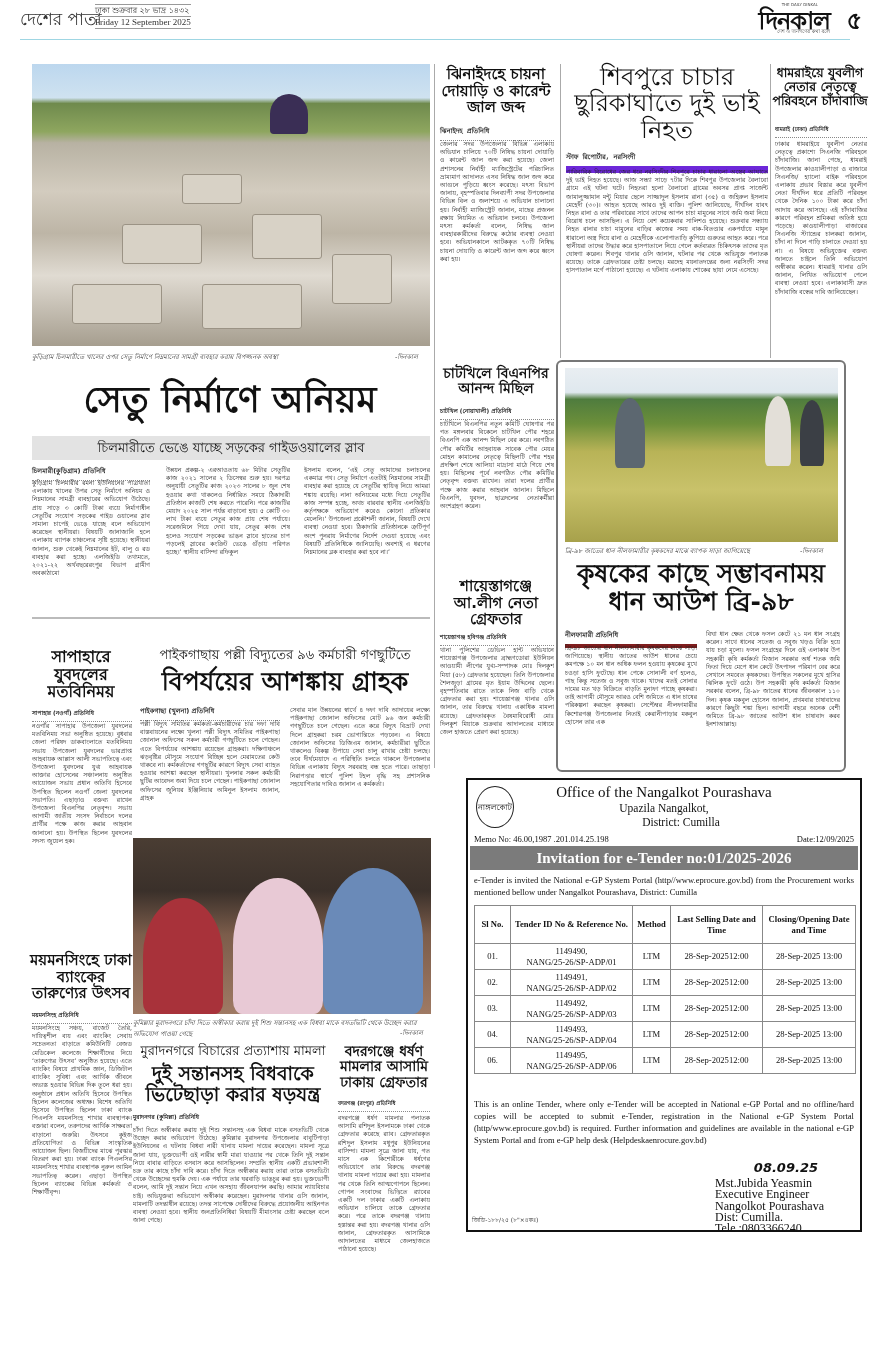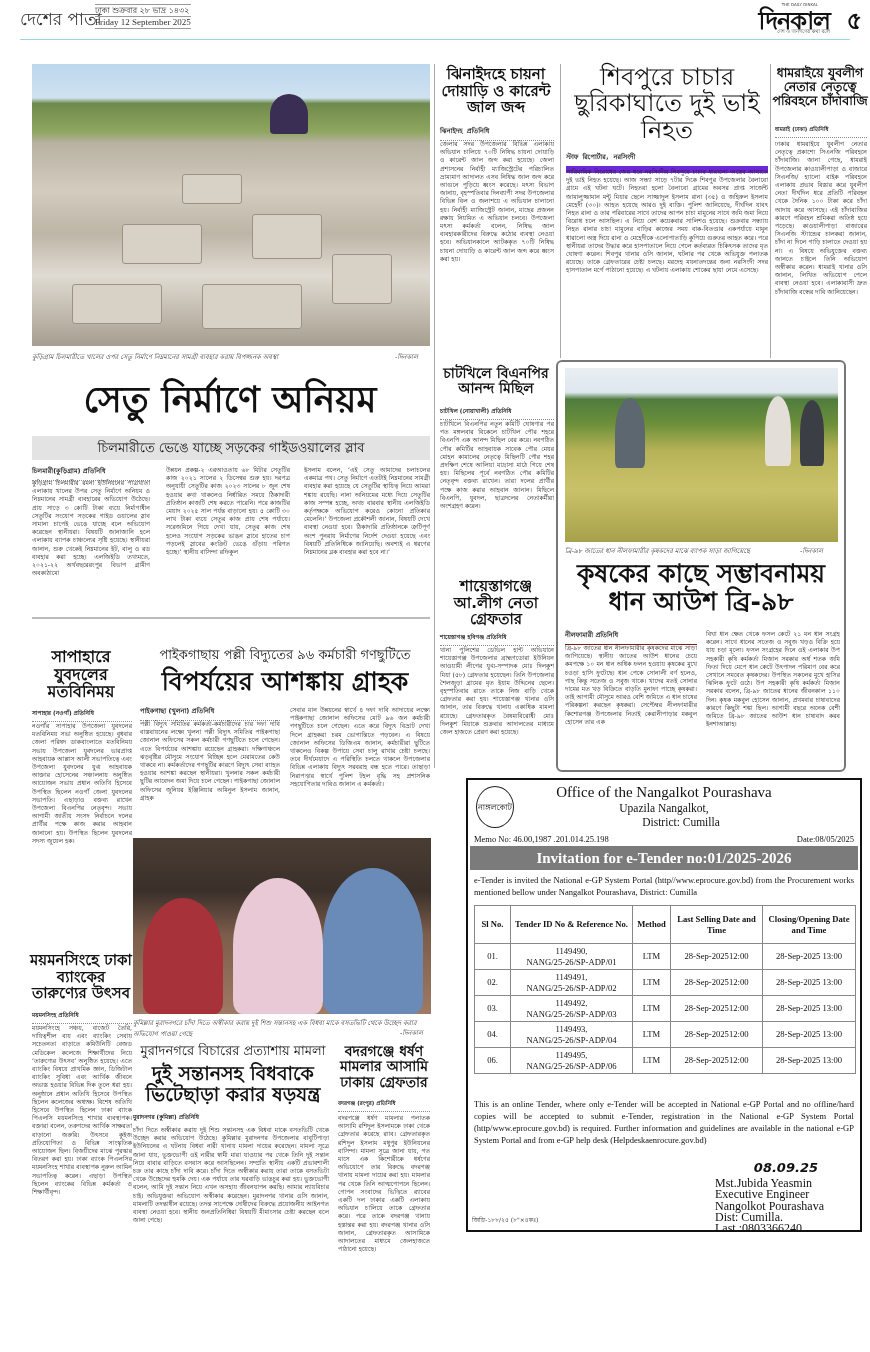--- a/index.html
+++ b/index.html
@@ -109,21 +109,21 @@
 
 <div class="abs boxed" style="left:556px; top:360px; width:290px; height:412px;"></div>
 <div class="abs photo ph-field" style="left:565px; top:368px; width:273px; height:174px;">
   <div class="ph-person" style="left:50px; top:30px; width:30px; height:70px; background:#5c6770;"></div>
   <div class="ph-person" style="left:200px; top:28px; width:26px; height:70px; background:#e3dfd8;"></div>
   <div class="ph-person" style="left:235px; top:32px; width:24px; height:66px; background:#3b3f45;"></div>
 </div>
 <div class="abs caption" style="left:565px; top:546px; width:210px;">ব্রি-৯৮ জাতের ধান নীলফামারীর কৃষকদের মাঝে ব্যাপক সাড়া জাগিয়েছে</div>
 <div class="abs caption" style="left:800px; top:546px;">-দিনকাল</div>
 <div class="abs headline" style="left:560px; top:560px; width:282px; font-size:25px;">কৃষকের কাছে সম্ভাবনাময় ধান আউশ ব্রি-৯৮</div>
-<div class="abs byline" style="left:565px; top:630px; width:132px; border-bottom:1px solid #7f1d1d;">নীলফামারী প্রতিনিধি</div>
+<div class="abs byline" style="left:565px; top:630px; width:132px; border-bottom:4px solid #7f1d1d;">নীলফামারী প্রতিনিধি</div>
 <div class="abs col-text" style="left:565px; top:644px; width:132px; height:122px;">ব্রি-৯৮ জাতের ধান নীলফামারীর কৃষকদের মাঝে সাড়া জাগিয়েছে। স্থানীয় জাতের আউশ ধানের চেয়ে কমপক্ষে ১০ মন ধান অধিক ফলন হওয়ায় কৃষকের মুখে চওড়া হাসি ফুটেছে। ধান পেকে সোনালী বর্ণ হলেও, গাছ কিন্তু সতেজ ও সবুজ থাকে। খাদের মতই সোনার দামের মত খড় বিক্রিতে বাড়তি মুনাফা পাচ্ছে কৃষকরা। তাই আগামী মৌসুমে আরও বেশি জমিতে এ ধান চাষের পরিকল্পনা করছেন কৃষকরা। সেপ্টেম্বর নীলফামারীর কিশোরগঞ্জ উপজেলার নিতাই কেরানীপাড়ার মকবুল হোসেন তার এক</div>
 <div class="abs col-text" style="left:706px; top:630px; width:134px; height:136px;">বিঘা ধান ক্ষেত থেকে ফসল কেটে ২১ মন ধান সংগ্রহ করেন। সাথে ধানের সতেজ ও সবুজ খড়ও বিক্রি হয়ে যায় চড়া মূল্যে। ফসল সংগ্রহের দিনে ওই এলাকার উপ সহকারী কৃষি কর্মকর্তা মিজান সরকার অর্ধ শতক জমি ফিতা দিয়ে মেপে ধান কেটে উৎপাদন পরিমাণ বের করে সেখানে সমবেত কৃষকদের। উপস্থিত সকলের মুখে হাসির ঝিলিক ফুটে ওঠে। উপ সহকারী কৃষি কর্মকর্তা মিজান সরকার বলেন, ব্রি-৯৮ জাতের ধানের জীবনকাল ১১০ দিন। কৃষক মকবুল হোসেন জানান, প্রথমবার চাষাবাদের কারণে কিছুটা শঙ্কা ছিল। আগামী বছরে অনেক বেশী জমিতে ব্রি-৯৮ জাতের আউশ ধান চাষাবাদ করব ইনশাআল্লাহ।</div>
 
 <div class="abs rule-h" style="left:32px; top:617px; width:398px;"></div>
 
 <div class="abs headline" style="left:28px; top:648px; width:106px; font-size:16px;">সাপাহারে যুবদলের মতবিনিময়</div>
 <div class="abs byline" style="left:32px; top:708px; width:100px; font-size:5.8px;">সাপাহার (নওগাঁ) প্রতিনিধি</div>
 <div class="abs col-text" style="left:32px; top:722px; width:100px; height:220px;">নওগাঁর সাপাহার উপজেলা যুবদলের মতবিনিময় সভা অনুষ্ঠিত হয়েছে। বুধবার জেলা পরিষদ ডাকবাংলাতে মতবিনিময় সভায় উপজেলা যুবদলের ভারপ্রাপ্ত আহবায়ক আল্লাস আলী সভাপতিত্বে এবং উপজেলা যুবদলের যুগ্ম আহবায়ক আক্তার হোসেনের সঞ্চালনায় অনুষ্ঠিত আয়োজন সভায় প্রধান অতিথি হিসেবে উপস্থিত ছিলেন নওগাঁ জেলা যুবদলের সভাপতি। এছাড়াও বক্তব্য রাখেন উপজেলা বিএনপির নেতৃবৃন্দ। সভায় আগামী জাতীয় সংসদ নির্বাচনে দলের প্রার্থীর পক্ষে কাজ করার আহবান জানানো হয়। উপস্থিত ছিলেন যুবদলের সদস্য জুয়েল হক।</div>
 
 <div class="abs headline" style="left:140px; top:648px; width:290px; font-size:13px; font-weight:normal;">পাইকগাছায় পল্লী বিদ্যুতের ৯৬ কর্মচারী গণছুটিতে</div>
@@ -152,21 +152,21 @@
 <div class="abs headline" style="left:336px; top:1044px; width:96px; font-size:14px;">বদরগঞ্জে ধর্ষণ মামলার আসামি ঢাকায় গ্রেফতার</div>
 <div class="abs byline" style="left:338px; top:1100px; width:92px; font-size:5.5px;">বদরগঞ্জ (রংপুর) প্রতিনিধি</div>
 <div class="abs col-text" style="left:338px; top:1114px; width:92px; height:228px;">বদরগঞ্জে ধর্ষণ মামলার পলাতক আসামি রশিদুল ইসলামকে ঢাকা থেকে গ্রেফতার করেছে র‍্যাব। গ্রেফতারকৃত রশিদুল ইসলাম মধুপুর ইউনিয়নের বাসিন্দা। মামলা সূত্রে জানা যায়, গত মাসে এক কিশোরীকে ধর্ষণের অভিযোগে তার বিরুদ্ধে বদরগঞ্জ থানায় মামলা দায়ের করা হয়। মামলার পর থেকে তিনি আত্মগোপনে ছিলেন। গোপন সংবাদের ভিত্তিতে র‍্যাবের একটি দল ঢাকার একটি এলাকায় অভিযান চালিয়ে তাকে গ্রেফতার করে। পরে তাকে বদরগঞ্জ থানায় হস্তান্তর করা হয়। বদরগঞ্জ থানার ওসি জানান, গ্রেফতারকৃত আসামিকে আদালতের মাধ্যমে জেলহাজতে পাঠানো হয়েছে।</div>
 
 <div class="abs tender">
   <div class="seal">নাঙ্গলকোট</div>
   <div class="office">Office of the Nangalkot Pourashava</div>
   <div class="upazila">Upazila Nangalkot,</div>
   <div class="district">District: Cumilla</div>
   <div class="memo">Memo No: 46.00,1987 .201.014.25.198</div>
-  <div class="date">Date:08/05/2025</div>
+  <div class="date">Date:12/09/2025</div>
   <div class="bar">Invitation for e-Tender no:01/2025-2026</div>
   <div class="intro">e-Tender is invited the National e-GP System Portal (http//www.eprocure.gov.bd) from the Procurement works mentioned bellow under Nangalkot Pourashava, District: Cumilla</div>
   <table>
     <thead>
       <tr>
         <th style="width:36px;">Sl No.</th>
         <th style="width:122px;">Tender ID No &amp; Reference No.</th>
         <th style="width:38px;">Method</th>
         <th style="width:92px;">Last Selling Date and Time</th>
         <th>Closing/Opening Date and Time</th>
@@ -225,20 +225,20 @@
         </tr>
       </tbody>
   </table>
   <div class="note">This is an online Tender, where only e-Tender will be accepted in National e-GP Portal and no offline/hard copies will be accepted to submit e-Tender, registration in the National e-GP System Portal (http/www.eprocure.gov.bd) is required. Further information and guidelines are available in the national e-GP System Portal and from e-GP help desk (Helpdeskaenrocure.gov.bd)</div>
   <div class="sig">08.09.25</div>
   <div class="signer">
     <div>Mst.Jubida Yeasmin</div>
     <div>Executive Engineer</div>
     <div>Nangolkot Pourashava</div>
     <div>Dist: Cumilla.</div>
-    <div>Last :0803366240</div>
+    <div>Tele :0803366240</div>
   </div>
   <div class="adno">জিডি-১৮৮/২৫ (৮"×৪কঃ)</div>
 </div>
 
 <div class="abs rule-v" style="left:434px; top:64px; height:704px;"></div>
 <div class="abs rule-v" style="left:560px; top:64px; height:294px;"></div>
 <div class="abs rule-v" style="left:770px; top:64px; height:294px;"></div>
 
 </body></html>

